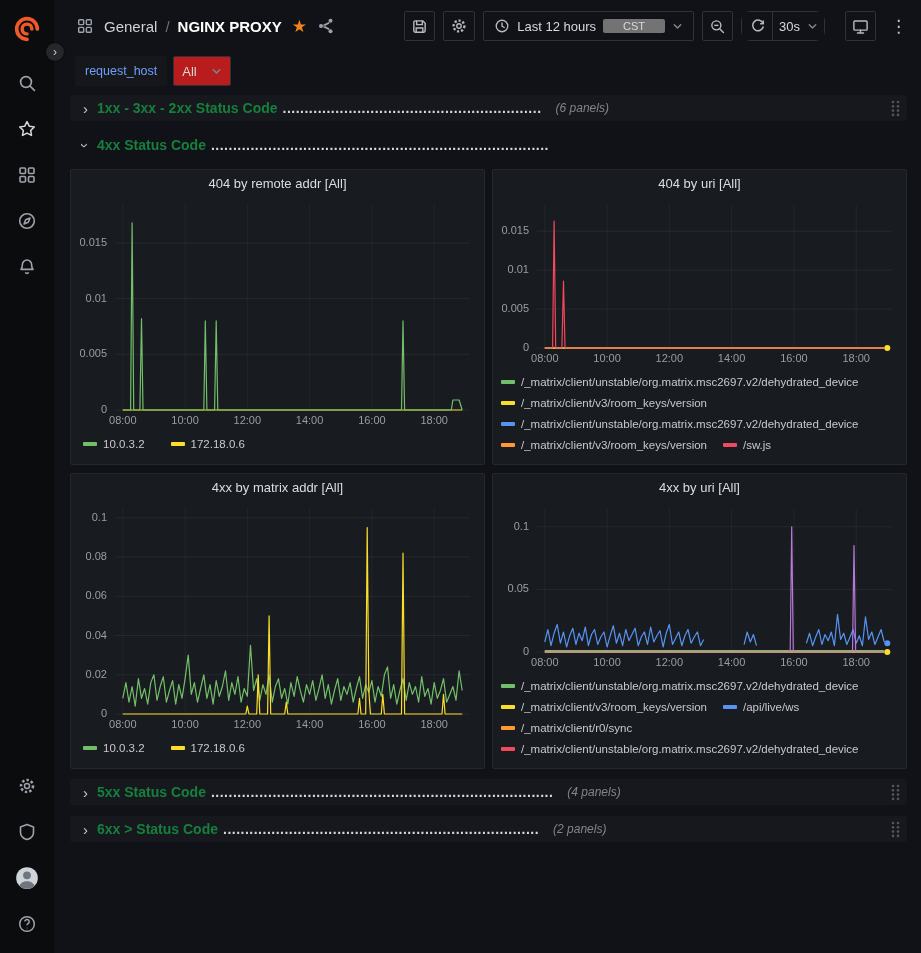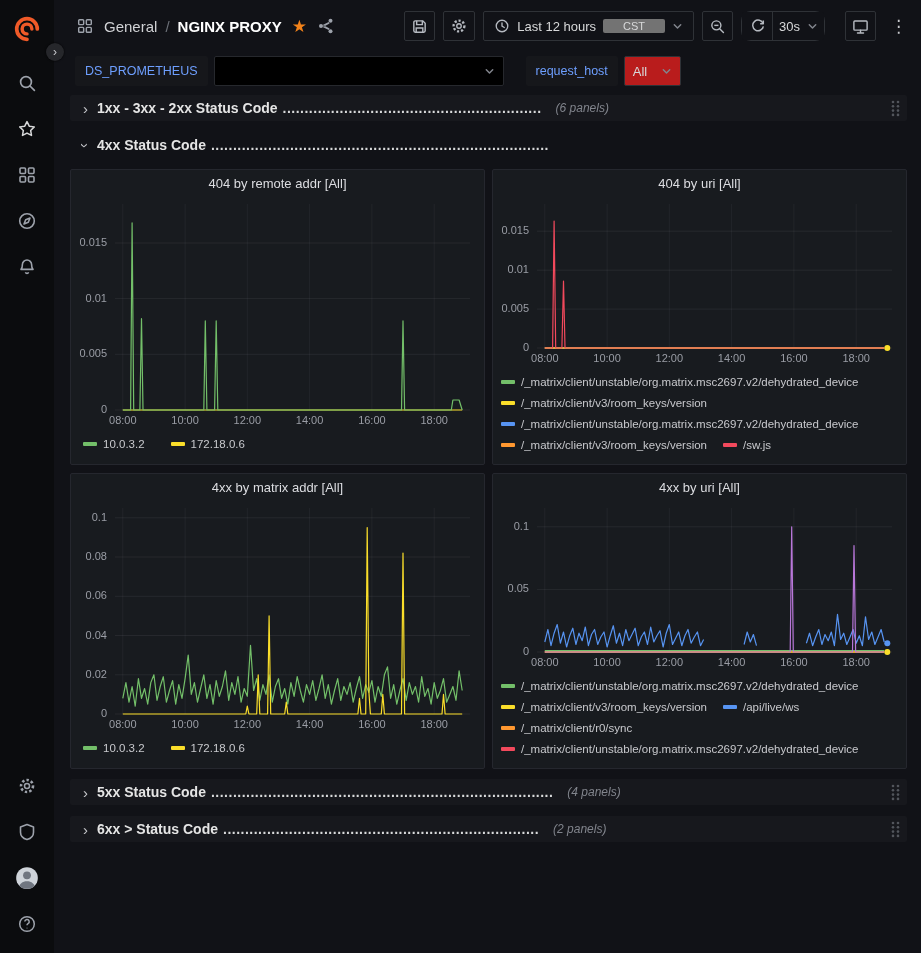--- a/index.html
+++ b/index.html
@@ -44,21 +44,21 @@
   .var-label{height:30px;display:flex;align-items:center;padding:0 10px;background:#16171b;border-radius:2px;color:#6e9fff;font-size:12.5px;font-weight:500}
   .var-value{height:30px;display:flex;align-items:center;justify-content:space-between;gap:14px;padding:0 8px;background:#b91c1c;border:1px solid #2f3237;border-radius:2px;color:#d8d9da;font-size:13px}
   .var-value.black{width:290px;background:#000;border-color:#26282d}
 
   
   .content{flex:1;padding:5px 14px 0 16px;overflow:hidden}
   .row-header{height:26px;display:flex;align-items:center;padding:0 6px 0 8px;border-radius:2px;margin-bottom:11px}
   .row-header.collapsed{background:#17181d}
   .row-chevron{color:#c7c8cc;font-size:15px;width:15px;display:inline-block;text-align:center;line-height:1}
   .rot90{transform:rotate(90deg)}
-  .row-title{font-size:14px;font-weight:700;color:#e5e5e5;white-space:nowrap;margin-left:4px}
+  .row-title{font-size:14px;font-weight:700;color:#15803d;white-space:nowrap;margin-left:4px}
   .row-dots{font-size:14px;font-weight:700;color:#d8d9da;white-space:nowrap;overflow:hidden;margin-left:5px;letter-spacing:.5px}
   .row-count{font-size:12px;font-style:italic;color:#81848c;margin-left:14px;white-space:nowrap}
   .row-drag{margin-left:auto;color:#52555c;display:flex}
 
   .panel-grid{display:grid;grid-template-columns:1fr 1fr;gap:8px 7px;margin:0 0 10px}
   .panel{height:296px;background:#181b1f;border:1px solid #25272e;border-radius:2px;display:flex;flex-direction:column;overflow:hidden}
   .panel-title{flex:0 0 26px;display:flex;align-items:center;justify-content:center;font-size:13px;font-weight:500;color:#dcdde1}
   .chart-area{position:relative;flex:0 0 auto;width:100%}
   .chart-tall{height:234px}
   .chart-short{height:172px}
@@ -237,31 +237,20 @@
           </svg>
       </button>
       <button class="kebab">
         <span>⋮</span>
       </button>
     </div>
   </header>
 
   <div class="subbar">
     <div class="var-group">
-      <span class="var-label">DS_PROMETHEUS</span>
-      <button class="var-value black">
-        <span></span>
-        <span class="caret">
-          <svg width="11" height="11" viewBox="0 0 12 12" fill="none" stroke="currentColor" stroke-width="1.6" stroke-linecap="round" stroke-linejoin="round">
-              <path d="M2.5 4.2L6 7.7l3.5-3.5"></path>
-            </svg>
-        </span>
-      </button>
-    </div>
-    <div class="var-group">
       <span class="var-label">request_host</span>
       <button class="var-value">
         <span>All</span>
         <span class="caret">
           <svg width="11" height="11" viewBox="0 0 12 12" fill="none" stroke="currentColor" stroke-width="1.6" stroke-linecap="round" stroke-linejoin="round">
               <path d="M2.5 4.2L6 7.7l3.5-3.5"></path>
             </svg>
         </span>
       </button>
     </div>

